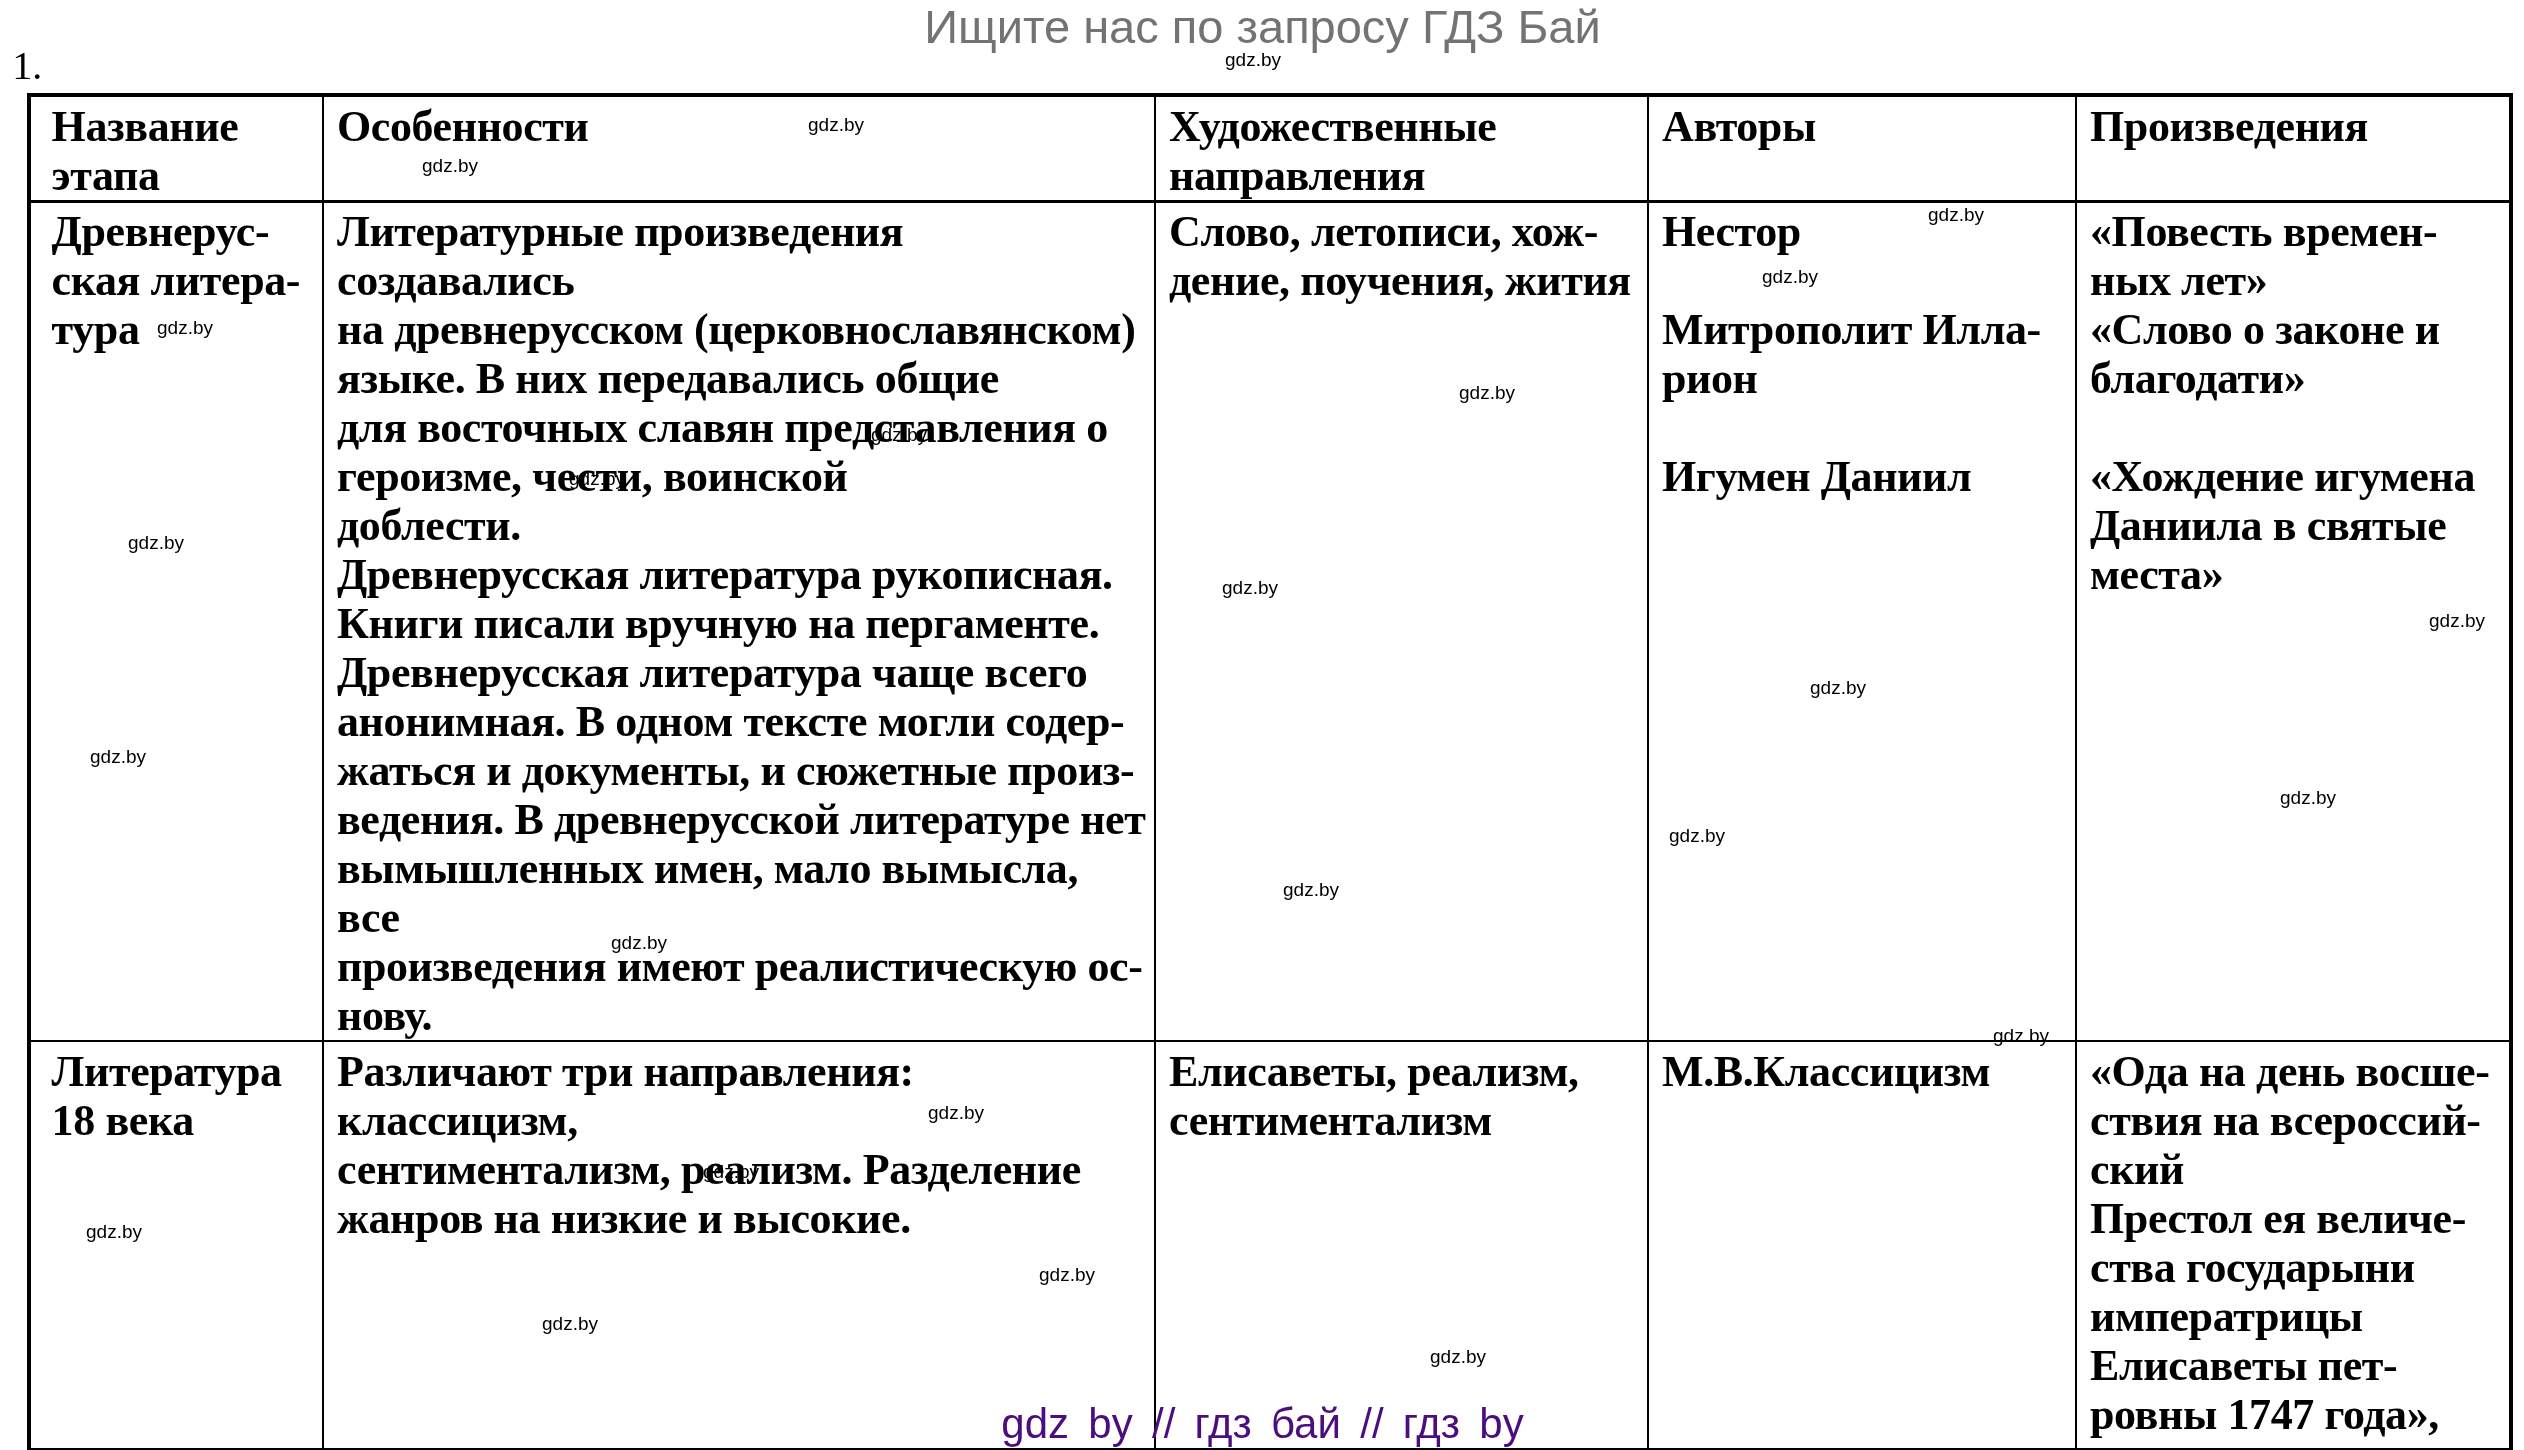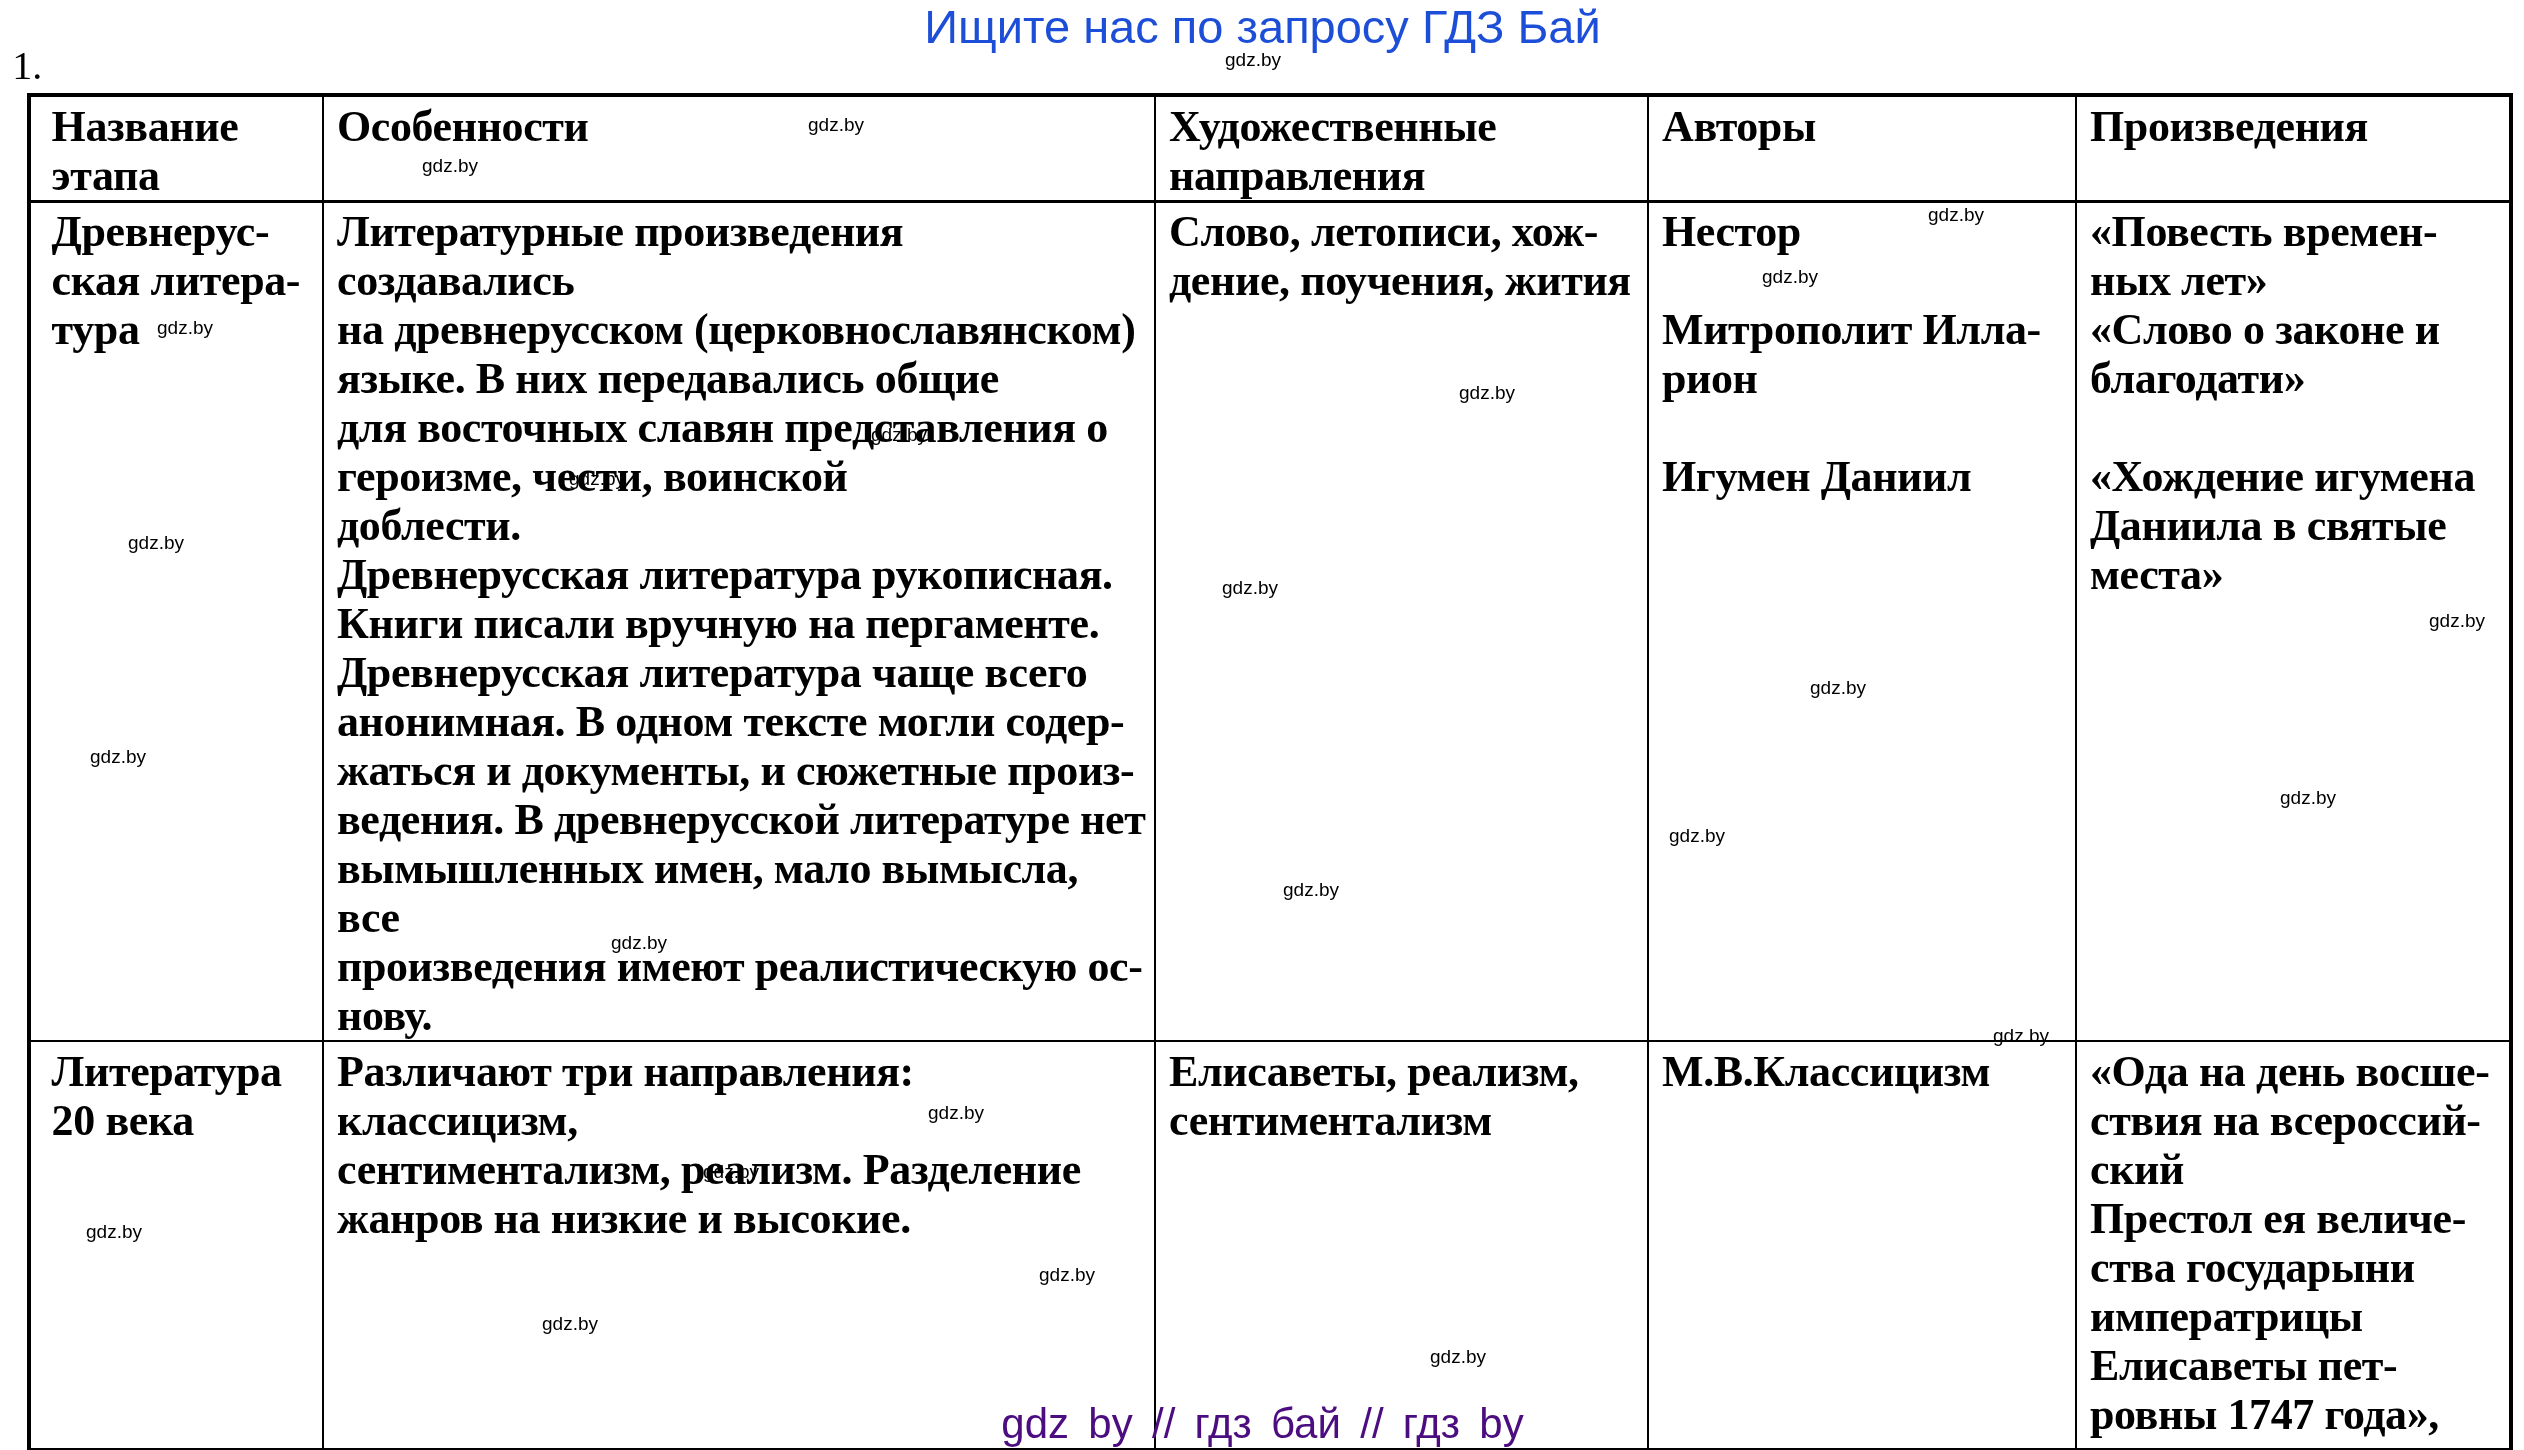--- a/index.html
+++ b/index.html
@@ -65,21 +65,21 @@
     font-size:42px;
     line-height:43px;
     word-spacing:7.6px;
   }
 </style>
 </head>
 <body>
 
 <div class="page">
 
-  <div class="banner" style="color: #1d4ed8;">Ищите нас по запросу ГДЗ Бай</div>
+  <div class="banner" style="color: #737373;">Ищите нас по запросу ГДЗ Бай</div>
 
   <div class="list-number">1.</div>
 
   <table class="doc">
     <colgroup>
       <col style="width:294px">
       <col style="width:832px">
       <col style="width:493px">
       <col style="width:428px">
       <col style="width:435px">
@@ -127,21 +127,21 @@
 ных лет»
 «Слово о законе и
 благодати»
 
 «Хождение игумена
 Даниила в святые
 места»</td>
       </tr>
       <tr style="height:409px">
         <td>Литература
-20 века</td>
+18 века</td>
         <td>Различают три направления: классицизм,
 сентиментализм, реализм. Разделение
 жанров на низкие и высокие.</td>
         <td>Елисаветы, реализм,
 сентиментализм</td>
         <td>М.В.Классицизм</td>
         <td>«Ода на день восше-
 ствия на всероссий-
 ский
 Престол ея величе-

